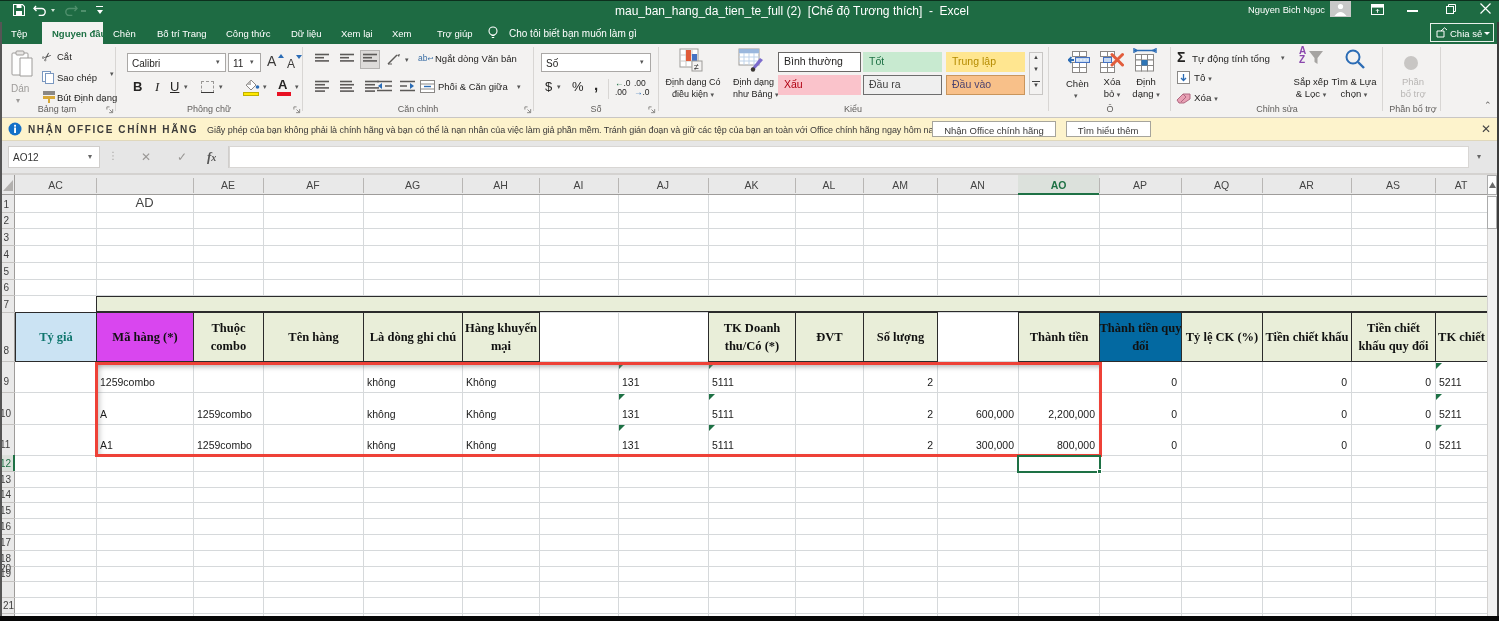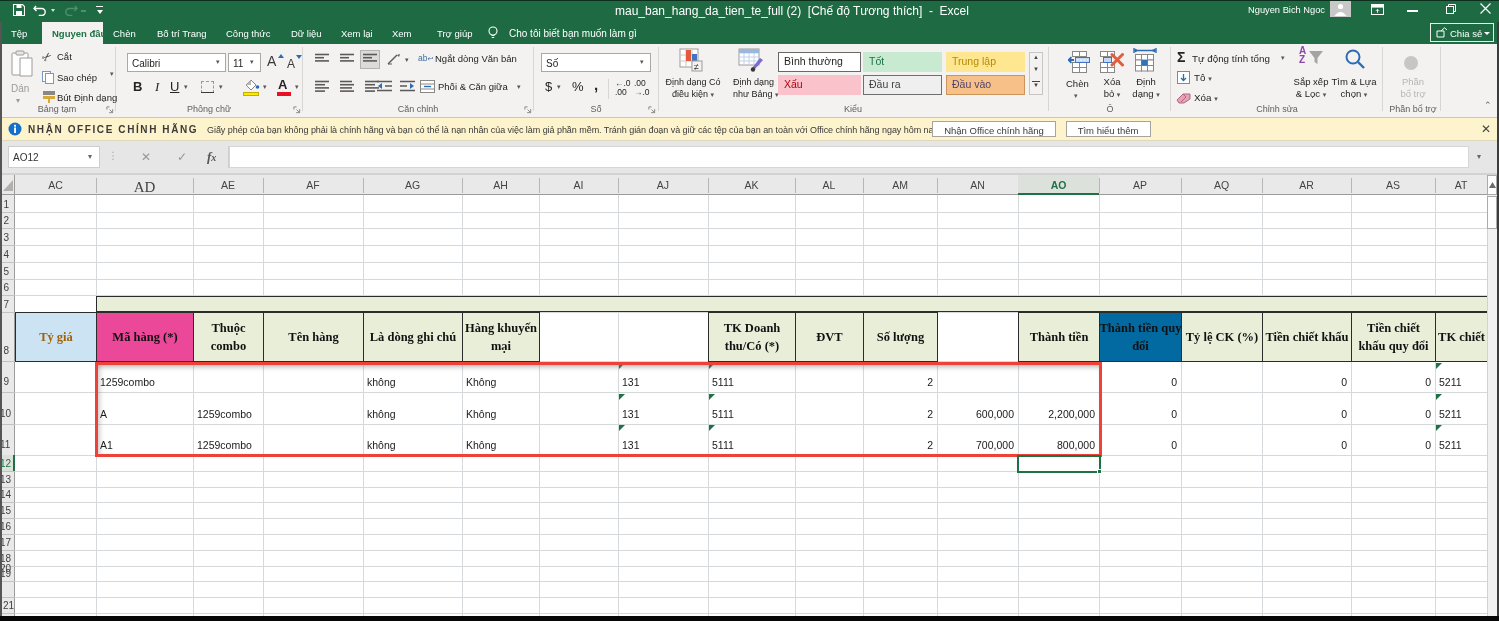--- a/index.html
+++ b/index.html
@@ -346,21 +346,21 @@
 <div class="tx" style="left:1477px;top:152px;color:#666;font-size:8px;">▾</div>
 <div class="a" style="left:0;top:173px;width:1499px;height:2px;background:#d4d2d0;"></div>
 <div class="a" style="left:0;top:175px;width:1487px;height:20px;background:#e9e9e9;border-bottom:1px solid #9e9c9a;"></div>
 <div class="a" style="left:2px;top:189px;width:0;height:0;border-left:9px solid transparent;border-bottom:0px solid transparent;"></div>
 <svg class="a" style="left:3px;top:179px;" width="11" height="13" viewBox="0 0 11 13">
       <path d="M10 1 L10 12 L0 12 Z" fill="#b2b0ae"></path>
     </svg>
 <div class="a" style="left:14px;top:175px;width:1px;height:20px;background:#9e9c9a;"></div>
 <div class="tx" style="left:15px;top:179px;width:81px;text-align:center;font-size:10.5px;color:#444;">AC</div>
 <div class="a" style="left:96px;top:178px;width:1px;height:15px;background:#b8b6b4;"></div>
-<div class="tx" style="left:96px;top:179px;width:97px;text-align:center;font-size:15px;color:#444;font-family:Liberation Serif, serif;">AD</div>
+<div class="tx" style="left:96px;top:195px;width:97px;text-align:center;font-size:13px;color:#444;">AD</div>
 <div class="a" style="left:193px;top:178px;width:1px;height:15px;background:#b8b6b4;"></div>
 <div class="tx" style="left:193px;top:179px;width:70px;text-align:center;font-size:10.5px;color:#444;">AE</div>
 <div class="a" style="left:263px;top:178px;width:1px;height:15px;background:#b8b6b4;"></div>
 <div class="tx" style="left:263px;top:179px;width:100px;text-align:center;font-size:10.5px;color:#444;">AF</div>
 <div class="a" style="left:363px;top:178px;width:1px;height:15px;background:#b8b6b4;"></div>
 <div class="tx" style="left:363px;top:179px;width:99px;text-align:center;font-size:10.5px;color:#444;">AG</div>
 <div class="a" style="left:462px;top:178px;width:1px;height:15px;background:#b8b6b4;"></div>
 <div class="tx" style="left:462px;top:179px;width:77px;text-align:center;font-size:10.5px;color:#444;">AH</div>
 <div class="a" style="left:539px;top:178px;width:1px;height:15px;background:#b8b6b4;"></div>
 <div class="tx" style="left:539px;top:179px;width:79px;text-align:center;font-size:10.5px;color:#444;">AI</div>
@@ -465,22 +465,22 @@
 <div class="a" style="left:15px;top:486.6px;width:1472px;height:1px;background:#d6d9db;"></div>
 <div class="a" style="left:15px;top:502.4px;width:1472px;height:1px;background:#d6d9db;"></div>
 <div class="a" style="left:15px;top:518.2px;width:1472px;height:1px;background:#d6d9db;"></div>
 <div class="a" style="left:15px;top:534.0px;width:1472px;height:1px;background:#d6d9db;"></div>
 <div class="a" style="left:15px;top:549.8px;width:1472px;height:1px;background:#d6d9db;"></div>
 <div class="a" style="left:15px;top:565.6px;width:1472px;height:1px;background:#d6d9db;"></div>
 <div class="a" style="left:15px;top:581.4px;width:1472px;height:1px;background:#d6d9db;"></div>
 <div class="a" style="left:15px;top:597.2px;width:1472px;height:1px;background:#d6d9db;"></div>
 <div class="a" style="left:15px;top:613.0px;width:1472px;height:1px;background:#d6d9db;"></div>
 <div class="a" style="left:96px;top:296px;width:1391px;height:16px;background:#e9eed9;border:1px solid #2b2b2b;border-right:none;"></div>
-<div class="a" style="left:15px;top:312px;width:82px;height:50px;background:#cbe3f3;border:1px solid #2b2b2b;display:flex;align-items:center;justify-content:center;text-align:center;font-family:'Liberation Serif',serif;font-weight:bold;font-size:12.5px;line-height:18px;color:#a16207;white-space:nowrap;">Tỷ giá</div>
-<div class="a" style="left:96px;top:312px;width:98px;height:50px;background:#ec4899;border:1px solid #2b2b2b;display:flex;align-items:center;justify-content:center;text-align:center;font-family:'Liberation Serif',serif;font-weight:bold;font-size:12.5px;line-height:18px;color:#111;white-space:nowrap;">Mã hàng (*)</div>
+<div class="a" style="left:15px;top:312px;width:82px;height:50px;background:#cbe3f3;border:1px solid #2b2b2b;display:flex;align-items:center;justify-content:center;text-align:center;font-family:'Liberation Serif',serif;font-weight:bold;font-size:12.5px;line-height:18px;color:#0f766e;white-space:nowrap;">Tỷ giá</div>
+<div class="a" style="left:96px;top:312px;width:98px;height:50px;background:#d946ef;border:1px solid #2b2b2b;display:flex;align-items:center;justify-content:center;text-align:center;font-family:'Liberation Serif',serif;font-weight:bold;font-size:12.5px;line-height:18px;color:#111;white-space:nowrap;">Mã hàng (*)</div>
 <div class="a" style="left:193px;top:312px;width:71px;height:50px;background:#e9eed9;border:1px solid #2b2b2b;display:flex;align-items:center;justify-content:center;text-align:center;font-family:'Liberation Serif',serif;font-weight:bold;font-size:12.5px;line-height:18px;color:#111;white-space:nowrap;">Thuộc<br>combo</div>
 <div class="a" style="left:263px;top:312px;width:101px;height:50px;background:#e9eed9;border:1px solid #2b2b2b;display:flex;align-items:center;justify-content:center;text-align:center;font-family:'Liberation Serif',serif;font-weight:bold;font-size:12.5px;line-height:18px;color:#111;white-space:nowrap;">Tên hàng</div>
 <div class="a" style="left:363px;top:312px;width:100px;height:50px;background:#e9eed9;border:1px solid #2b2b2b;display:flex;align-items:center;justify-content:center;text-align:center;font-family:'Liberation Serif',serif;font-weight:bold;font-size:12.5px;line-height:18px;color:#111;white-space:nowrap;">Là dòng ghi chú</div>
 <div class="a" style="left:462px;top:312px;width:78px;height:50px;background:#e9eed9;border:1px solid #2b2b2b;display:flex;align-items:center;justify-content:center;text-align:center;font-family:'Liberation Serif',serif;font-weight:bold;font-size:12.5px;line-height:18px;color:#111;white-space:nowrap;">Hàng khuyến<br>mại</div>
 <div class="a" style="left:708px;top:312px;width:88px;height:50px;background:#e9eed9;border:1px solid #2b2b2b;display:flex;align-items:center;justify-content:center;text-align:center;font-family:'Liberation Serif',serif;font-weight:bold;font-size:12.5px;line-height:18px;color:#111;white-space:nowrap;">TK Doanh<br>thu/Có (*)</div>
 <div class="a" style="left:795px;top:312px;width:69px;height:50px;background:#e9eed9;border:1px solid #2b2b2b;display:flex;align-items:center;justify-content:center;text-align:center;font-family:'Liberation Serif',serif;font-weight:bold;font-size:12.5px;line-height:18px;color:#111;white-space:nowrap;">ĐVT</div>
 <div class="a" style="left:863px;top:312px;width:75px;height:50px;background:#e9eed9;border:1px solid #2b2b2b;display:flex;align-items:center;justify-content:center;text-align:center;font-family:'Liberation Serif',serif;font-weight:bold;font-size:12.5px;line-height:18px;color:#111;white-space:nowrap;">Số lượng</div>
 <div class="a" style="left:1018px;top:312px;width:82px;height:50px;background:#e9eed9;border:1px solid #2b2b2b;display:flex;align-items:center;justify-content:center;text-align:center;font-family:'Liberation Serif',serif;font-weight:bold;font-size:12.5px;line-height:18px;color:#111;white-space:nowrap;">Thành tiền</div>
 <div class="a" style="left:1099px;top:312px;width:83px;height:50px;background:#0369a1;border:1px solid #2b2b2b;display:flex;align-items:center;justify-content:center;text-align:center;font-family:'Liberation Serif',serif;font-weight:bold;font-size:12.5px;line-height:18px;color:#111;white-space:nowrap;">Thành tiền quy<br>đổi</div>
 <div class="a" style="left:1181px;top:312px;width:82px;height:50px;background:#e9eed9;border:1px solid #2b2b2b;display:flex;align-items:center;justify-content:center;text-align:center;font-family:'Liberation Serif',serif;font-weight:bold;font-size:12.5px;line-height:18px;color:#111;white-space:nowrap;">Tỷ lệ CK (%)</div>
@@ -510,21 +510,21 @@
 <div class="tx" style="left:1266px;top:392.3px;width:81px;height:27.399999999999977px;display:flex;align-items:flex-end;justify-content:flex-end;font-size:10.5px;color:#1a1a1a;">0</div>
 <div class="tx" style="left:1355px;top:392.3px;width:76px;height:27.399999999999977px;display:flex;align-items:flex-end;justify-content:flex-end;font-size:10.5px;color:#1a1a1a;">0</div>
 <div class="tx" style="left:1439px;top:392.3px;width:44px;height:27.399999999999977px;display:flex;align-items:flex-end;justify-content:flex-start;font-size:10.5px;color:#1a1a1a;">5211</div>
 <div class="tx" style="left:100px;top:423.7px;width:89px;height:27.30000000000001px;display:flex;align-items:flex-end;justify-content:flex-start;font-size:10.5px;color:#1a1a1a;">A1</div>
 <div class="tx" style="left:197px;top:423.7px;width:62px;height:27.30000000000001px;display:flex;align-items:flex-end;justify-content:flex-start;font-size:10.5px;color:#1a1a1a;">1259combo</div>
 <div class="tx" style="left:367px;top:423.7px;width:91px;height:27.30000000000001px;display:flex;align-items:flex-end;justify-content:flex-start;font-size:10.5px;color:#1a1a1a;">không</div>
 <div class="tx" style="left:466px;top:423.7px;width:69px;height:27.30000000000001px;display:flex;align-items:flex-end;justify-content:flex-start;font-size:10.5px;color:#1a1a1a;">Không</div>
 <div class="tx" style="left:622px;top:423.7px;width:82px;height:27.30000000000001px;display:flex;align-items:flex-end;justify-content:flex-start;font-size:10.5px;color:#1a1a1a;">131</div>
 <div class="tx" style="left:712px;top:423.7px;width:79px;height:27.30000000000001px;display:flex;align-items:flex-end;justify-content:flex-start;font-size:10.5px;color:#1a1a1a;">5111</div>
 <div class="tx" style="left:867px;top:423.7px;width:66px;height:27.30000000000001px;display:flex;align-items:flex-end;justify-content:flex-end;font-size:10.5px;color:#1a1a1a;">2</div>
-<div class="tx" style="left:941px;top:423.7px;width:73px;height:27.30000000000001px;display:flex;align-items:flex-end;justify-content:flex-end;font-size:10.5px;color:#1a1a1a;">700,000</div>
+<div class="tx" style="left:941px;top:423.7px;width:73px;height:27.30000000000001px;display:flex;align-items:flex-end;justify-content:flex-end;font-size:10.5px;color:#1a1a1a;">300,000</div>
 <div class="tx" style="left:1022px;top:423.7px;width:73px;height:27.30000000000001px;display:flex;align-items:flex-end;justify-content:flex-end;font-size:10.5px;color:#1a1a1a;">800,000</div>
 <div class="tx" style="left:1103px;top:423.7px;width:74px;height:27.30000000000001px;display:flex;align-items:flex-end;justify-content:flex-end;font-size:10.5px;color:#1a1a1a;">0</div>
 <div class="tx" style="left:1266px;top:423.7px;width:81px;height:27.30000000000001px;display:flex;align-items:flex-end;justify-content:flex-end;font-size:10.5px;color:#1a1a1a;">0</div>
 <div class="tx" style="left:1355px;top:423.7px;width:76px;height:27.30000000000001px;display:flex;align-items:flex-end;justify-content:flex-end;font-size:10.5px;color:#1a1a1a;">0</div>
 <div class="tx" style="left:1439px;top:423.7px;width:44px;height:27.30000000000001px;display:flex;align-items:flex-end;justify-content:flex-start;font-size:10.5px;color:#1a1a1a;">5211</div>
 <svg class="a" style="left:619px;top:362.5px;" width="6" height="6" viewBox="0 0 6 6">
       <path d="M0 0 L6 0 L0 6 Z" fill="#1e7145"></path>
     </svg>
 <svg class="a" style="left:709px;top:362.5px;" width="6" height="6" viewBox="0 0 6 6">
       <path d="M0 0 L6 0 L0 6 Z" fill="#1e7145"></path>

